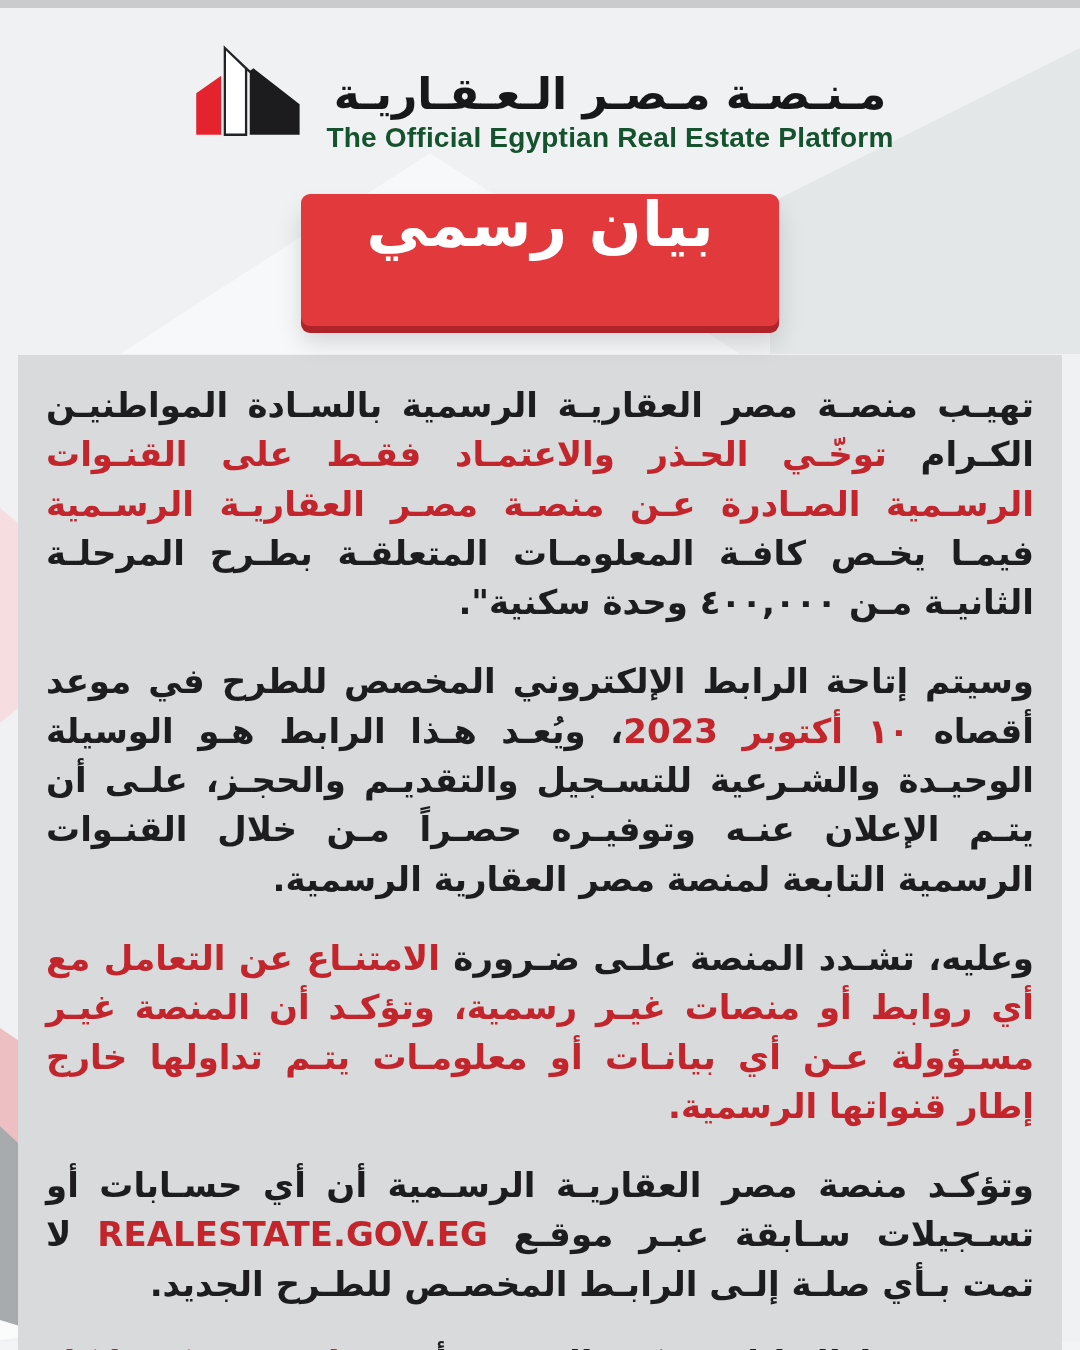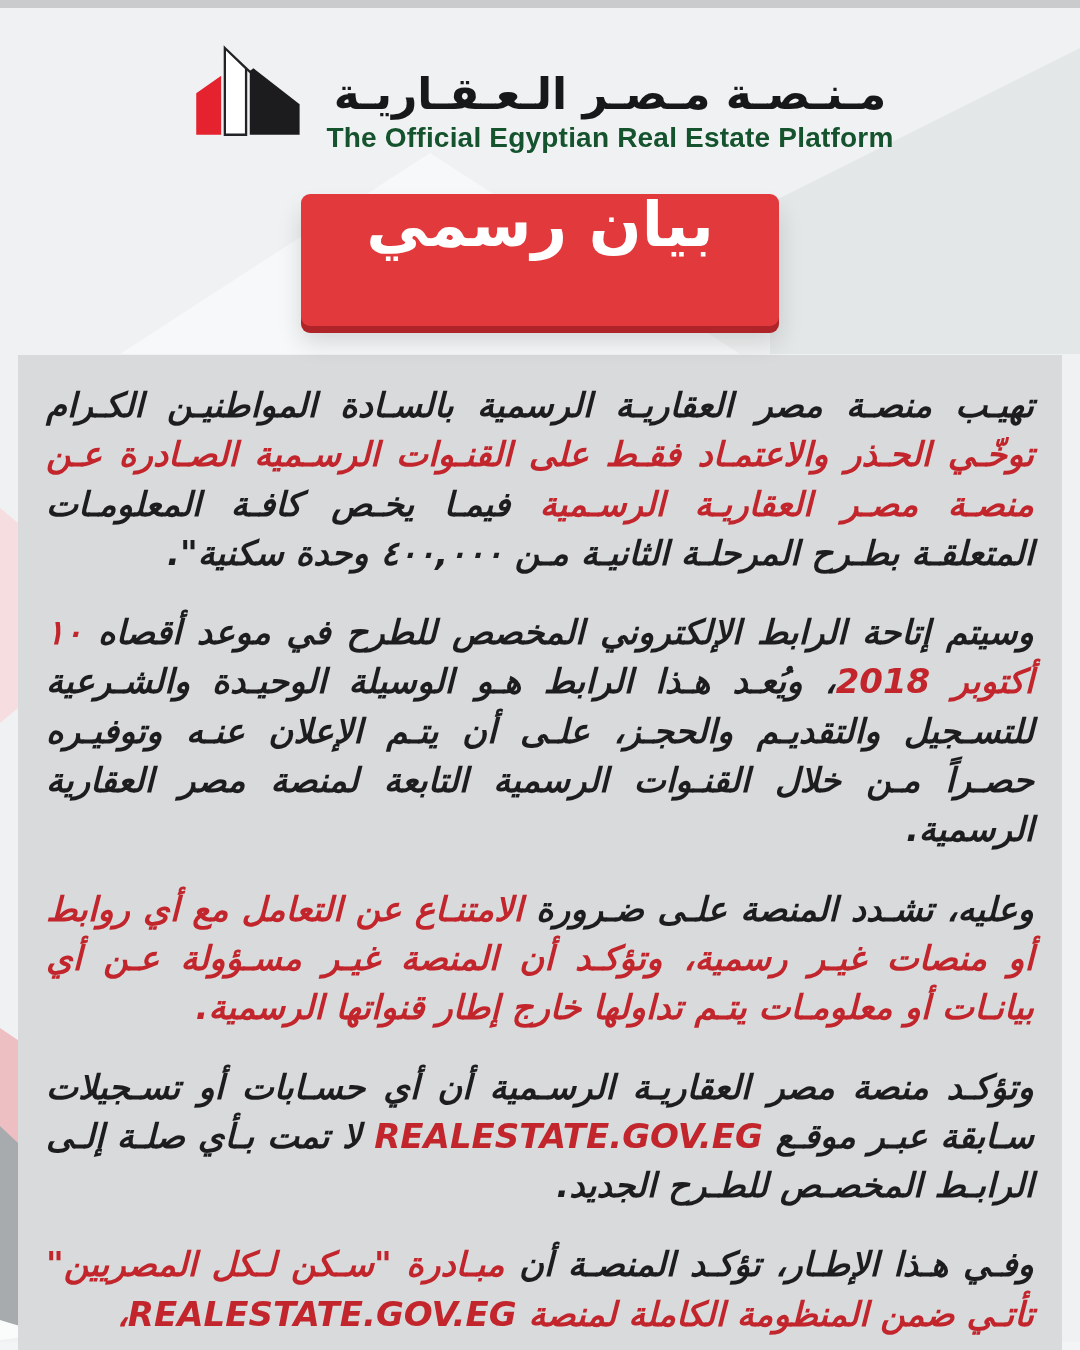--- a/index.html
+++ b/index.html
@@ -36,21 +36,21 @@
     direction:rtl;padding-bottom:10px;
   }
   
   .panel{
     position:absolute;top:347px;left:18px;right:18px;z-index:1;
     min-height:898px;background:#d8dadb;box-sizing:border-box;
     padding:26px 28px 20px;direction:rtl;
   }
   .para{
     margin:0 0 30px;font-weight:700;font-size:34px;line-height:1.45;
-    color:var(--ink,#1d1d1f);text-align:justify;font-style:italic;
+    color:var(--ink,#1d1d1f);text-align:justify;
   }
   .para:last-child{margin-bottom:0;}
   .seg-red{color:var(--text-red,#c2252b);}
 </style>
 </head>
 <body>
 
 <div class="page">
 
   <svg class="bg" viewBox="0 0 1080 1350" aria-hidden="true">
@@ -78,20 +78,20 @@
     </div>
   </div>
 
   <div class="banner">
     <span class="banner-label">بيان رسمي</span>
   </div>
 
   <div class="panel">
     <div>
         <p class="para"><span class="seg-black">تهيـب منصـة مصر العقاريـة الرسمية بالسـادة المواطنيـن الكـرام </span><span class="seg-red">توخّـي الحـذر والاعتمـاد فقـط على القنـوات الرسـمية الصـادرة عـن منصـة مصـر العقاريـة الرسـمية</span><span class="seg-black"> فيمـا يخـص كافـة المعلومـات المتعلقـة بطـرح المرحلـة الثانيـة مـن ٤٠٠,٠٠٠ وحدة سكنية".</span></p>
-        <p class="para"><span class="seg-black">وسيتم إتاحة الرابط الإلكتروني المخصص للطرح في موعد أقصاه </span><span class="seg-red">١٠ أكتوبر 2018</span><span class="seg-black">، ويُعـد هـذا الرابط هـو الوسيلة الوحيـدة والشـرعية للتسـجيل والتقديـم والحجـز، علـى أن يتـم الإعلان عنـه وتوفيـره حصـراً مـن خلال القنـوات الرسمية التابعة لمنصة مصر العقارية الرسمية.</span></p>
+        <p class="para"><span class="seg-black">وسيتم إتاحة الرابط الإلكتروني المخصص للطرح في موعد أقصاه </span><span class="seg-red">١٠ أكتوبر 2023</span><span class="seg-black">، ويُعـد هـذا الرابط هـو الوسيلة الوحيـدة والشـرعية للتسـجيل والتقديـم والحجـز، علـى أن يتـم الإعلان عنـه وتوفيـره حصـراً مـن خلال القنـوات الرسمية التابعة لمنصة مصر العقارية الرسمية.</span></p>
         <p class="para"><span class="seg-black">وعليه، تشـدد المنصة علـى ضـرورة </span><span class="seg-red">الامتنـاع عن التعامل مع أي روابط أو منصات غيـر رسمية، وتؤكـد أن المنصة غيـر مسـؤولة عـن أي بيانـات أو معلومـات يتـم تداولها خارج إطار قنواتها الرسمية.</span></p>
         <p class="para"><span class="seg-black">وتؤكـد منصة مصر العقاريـة الرسـمية أن أي حسـابات أو تسـجيلات سـابقة عبـر موقـع </span><span class="seg-red">REALESTATE.GOV.EG</span><span class="seg-black"> لا تمت بـأي صلـة إلـى الرابـط المخصـص للطـرح الجديد.</span></p>
         <p class="para"><span class="seg-black">وفـي هـذا الإطـار، تؤكـد المنصـة أن </span><span class="seg-red">مبـادرة "سـكن لـكل المصريين" تأتـي ضمن المنظومة الكاملة لمنصة REALESTATE.GOV.EG،</span></p>
       </div>
   </div>
 
 </div>
 
 </body></html>

